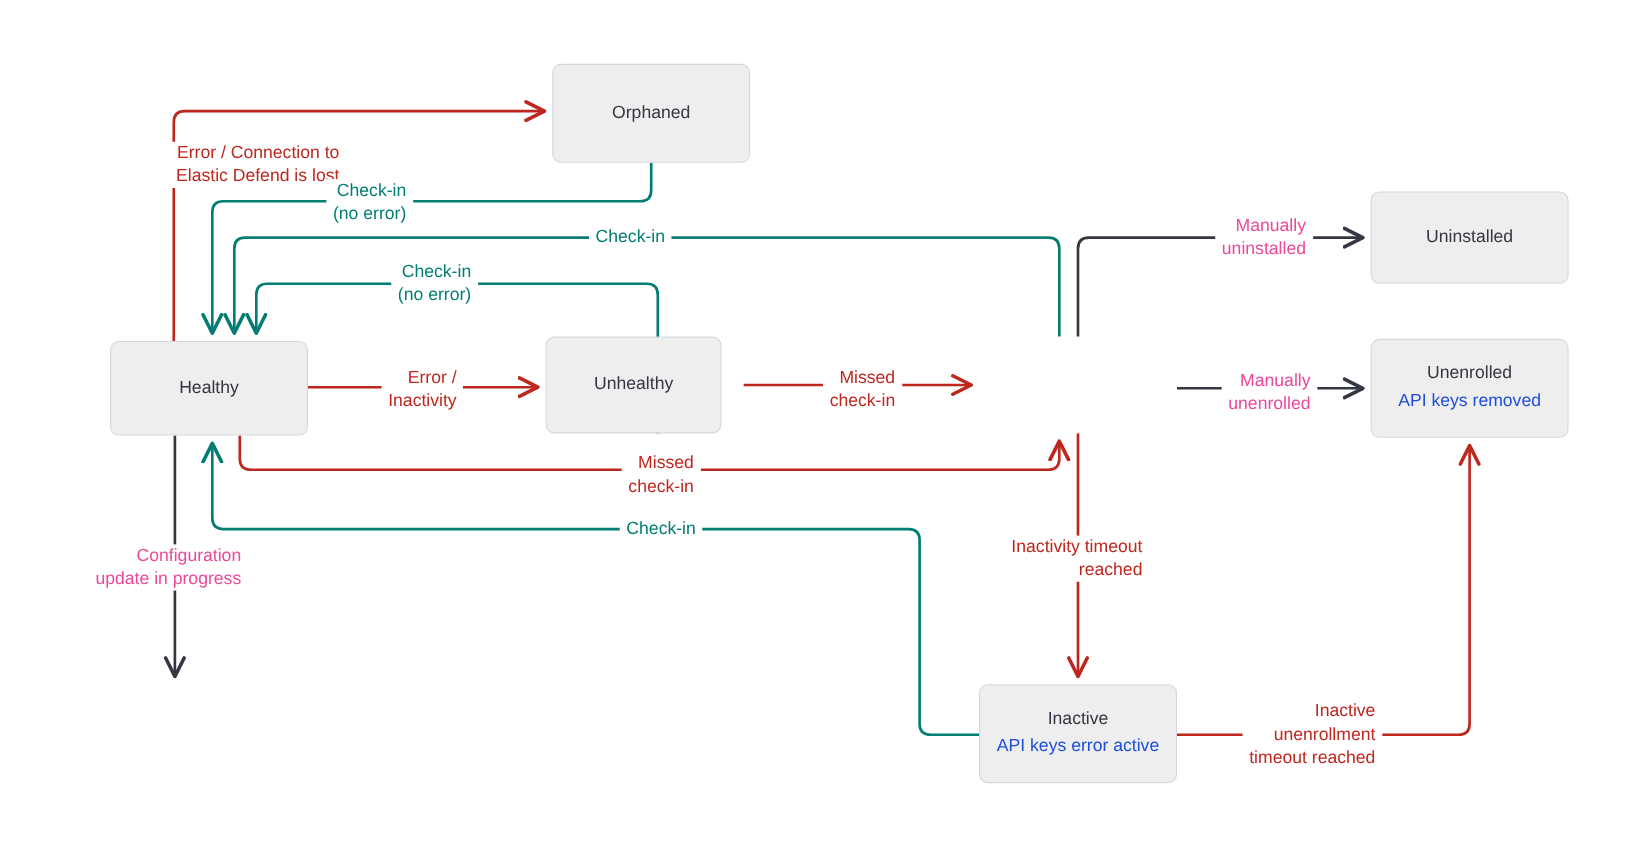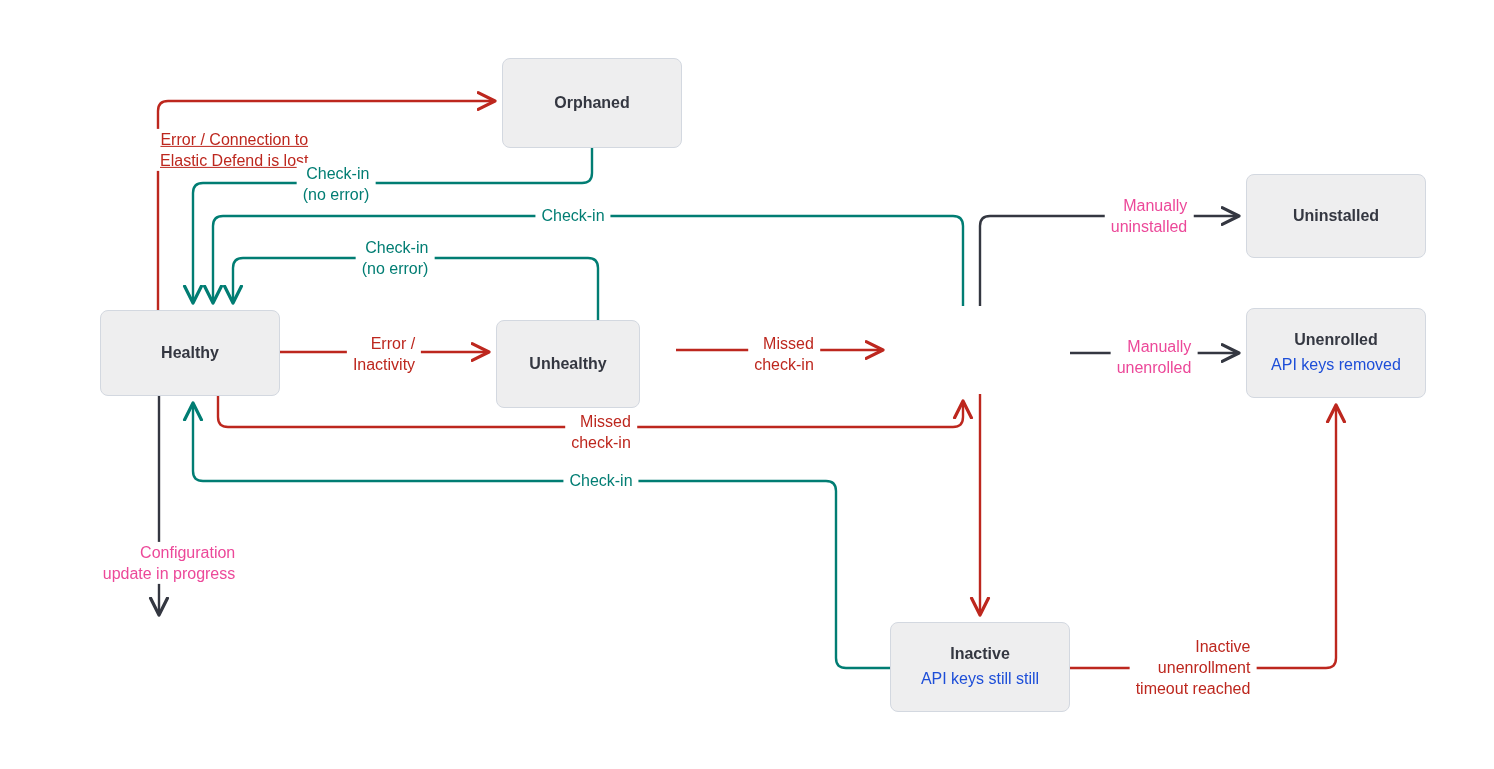--- a/index.html
+++ b/index.html
@@ -32,21 +32,21 @@
     border: 1px solid #d3d8e0;
     border-radius: 8px;
     display: flex;
     flex-direction: column;
     align-items: center;
     justify-content: center;
     z-index: 3;
   }
   .node-title {
     font-size: 16px;
-    font-weight: bold;
+    font-weight: normal;
     color: #343741;
     line-height: 1.3;
     text-align: center;
   }
   .node-sub {
     font-size: 16px;
     font-weight: normal;
     color: #1d4ed8;
     line-height: 1.35;
     text-align: center;
@@ -60,21 +60,21 @@
     white-space: pre-line;
     background: #ffffff;
     padding: 0 6px;
     z-index: 4;
     transform: translate(-50%, -50%);
     pointer-events: none;
   }
   .lbl-red   { color: #bd271e; }
   .lbl-teal  { color: #017d73; }
   .lbl-dark  { color: #ec4899; }
-  .lbl-left  { text-align: center; text-decoration: underline; }
+  .lbl-left  { text-align: right; }
 </style>
 </head>
 <body>
 
 <div id="stage">
 
   <svg id="edges" viewBox="0 0 1494 769" xmlns="http://www.w3.org/2000/svg">
     <defs>
       <marker id="ah-red" markerWidth="9" markerHeight="9" refX="7.2" refY="4.5" orient="auto" markerUnits="strokeWidth">
         <path d="M0.6,1 L7.6,4.5 L0.6,8" fill="none" stroke="#bd271e" stroke-width="1.35" stroke-linecap="round" stroke-linejoin="round"></path>
@@ -119,38 +119,38 @@
   </svg>
 
   <div class="node" style="left:502px; top:58px; width:180px; height:90px;">
     <div class="node-title">Orphaned</div>
   </div>
 
   <div class="node" style="left:100px; top:310px; width:180px; height:86px;">
     <div class="node-title">Healthy</div>
   </div>
 
-  <div class="node" style="left:496px; top:320px; width:144px; height:88px;">
+  <div class="node" style="left:496px; top:306px; width:160px; height:88px;">
     <div class="node-title">Unhealthy</div>
   </div>
 
 
   <div class="node" style="left:1246px; top:174px; width:180px; height:84px;">
     <div class="node-title">Uninstalled</div>
   </div>
 
   <div class="node" style="left:1246px; top:308px; width:180px; height:90px;">
     <div class="node-title">Unenrolled</div>
     <div class="node-sub">API keys removed</div>
   </div>
 
 
   <div class="node" style="left:890px; top:622px; width:180px; height:90px;">
     <div class="node-title">Inactive</div>
-    <div class="node-sub">API keys still still</div>
+    <div class="node-sub">API keys error active</div>
   </div>
 
   <div class="edge-label lbl-red lbl-left" style="left:154px; top:150px; transform:translate(0,-50%);">Error / Connection to
 Elastic Defend is lost</div>
 
   <div class="edge-label lbl-teal" style="left:336px; top:184px;">Check-in
 (no error)</div>
 
   <div class="edge-label lbl-teal" style="left:573px; top:216px;">Check-in</div>
 
@@ -167,21 +167,23 @@
 uninstalled</div>
 
   <div class="edge-label lbl-dark" style="left:1154px; top:357px;">Manually
 unenrolled</div>
 
   <div class="edge-label lbl-red" style="left:601px; top:432px;">Missed
 check-in</div>
 
   <div class="edge-label lbl-teal" style="left:601px; top:481px;">Check-in</div>
 
-  <div class="edge-label lbl-dark" style="left:169px; top:516px;margin-top:47px;">Configuration
+  <div class="edge-label lbl-dark" style="left:153px; top:516px;">Configuration
 update in progress</div>
 
+  <div class="edge-label lbl-red" style="left:979px; top:508px;">Inactivity timeout
+reached</div>
 
   <div class="edge-label lbl-red" style="left:1193px; top:668px;">Inactive
 unenrollment
 timeout reached</div>
 
 </div>
 
 </body></html>

